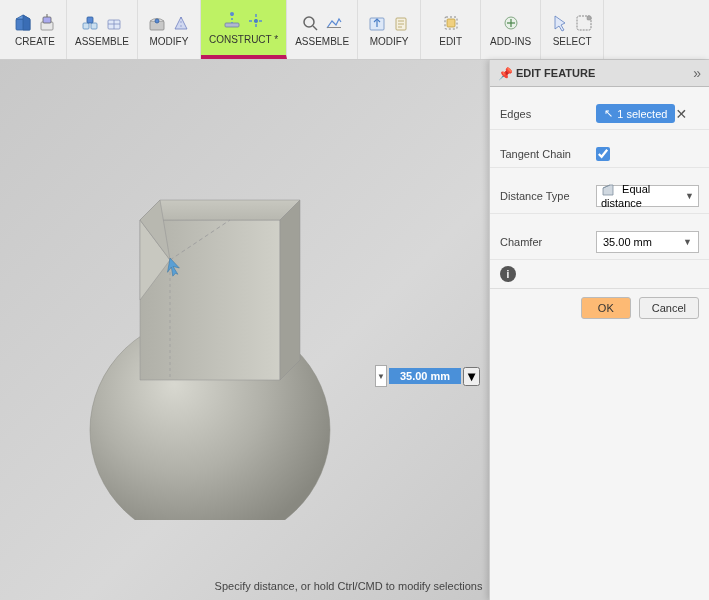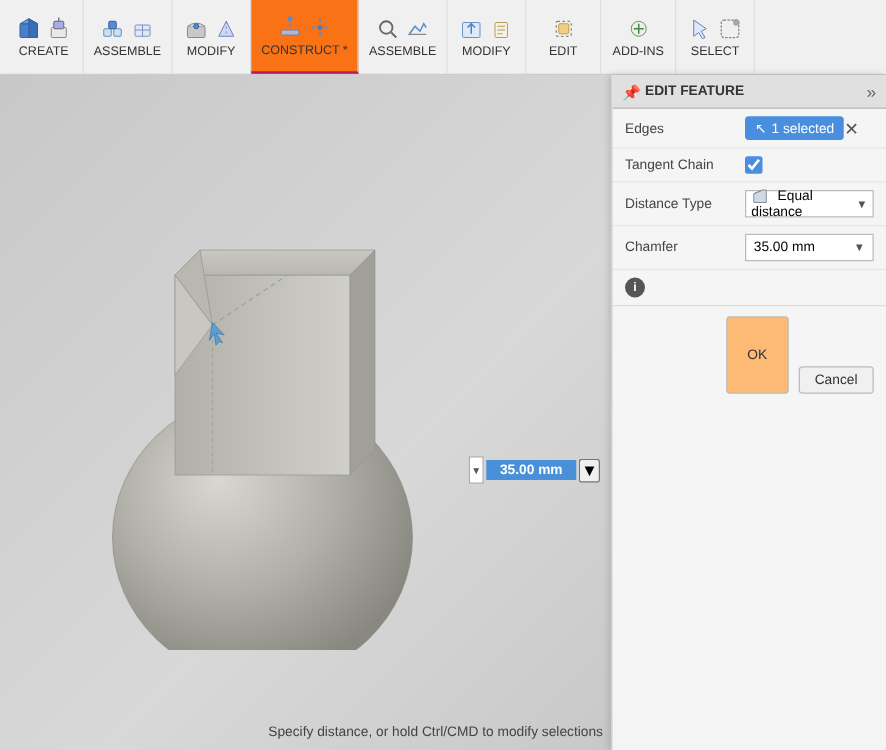--- a/index.html
+++ b/index.html
@@ -177,20 +177,21 @@
       cursor: pointer;
     }
 
     
     .panel-row {
       display: flex;
       align-items: center;
       padding: 6px 10px;
       border-bottom: 1px solid #e5e5e5;
       gap: 6px;
+      margin-top: 11px;
     }
     .panel-row-label {
       font-size: 11px;
       color: #444;
       width: 90px;
       flex-shrink: 0;
     }
     .panel-row-value {
       flex: 1;
       display: flex;
@@ -293,21 +294,20 @@
       color: #333;
     }
     .btn-cancel {
       background: #f0f0f0;
       border: 1px solid #bbb;
       border-radius: 3px;
       padding: 4px 12px;
       font-size: 11px;
       cursor: pointer;
       color: #333;
-      margin-top: 40px;
     }
 
     
     #shape-svg {
       position: absolute;
       left: 80px;
       top: 80px;
     }
 
     
@@ -377,21 +377,21 @@
       <div class="tool-icon">
         <svg viewBox="0 0 20 20" fill="none">
           <path d="M4 16 L10 4 L16 16 Z" fill="#d0d8f0" stroke="#7080c0" stroke-width="0.8"></path>
           <line x1="10" y1="4" x2="10" y2="16" stroke="#7080c0" stroke-width="0.6" stroke-dasharray="2,2"></line>
         </svg>
       </div>
     </div>
     <div class="label">MODIFY</div>
   </div>
 
-  <div class="toolbar-group" style="background:#f97316; border-bottom:2px solid #be185d;">
+  <div class="toolbar-group" style="background:#bef264; border-bottom:4px solid #be185d;">
     <div class="icons-row">
       <div class="tool-icon">
         <svg viewBox="0 0 20 20" fill="none">
           <rect x="3" y="12" width="14" height="4" rx="1" fill="#b0b8d0" stroke="#7080a0" stroke-width="0.8"></rect>
           <line x1="10" y1="3" x2="10" y2="12" stroke="#5a8ad4" stroke-width="1.5" stroke-dasharray="2,2"></line>
           <circle cx="10" cy="3" r="2" fill="#5a8ad4"></circle>
         </svg>
       </div>
       <div class="tool-icon">
         <svg viewBox="0 0 20 20" fill="none">

